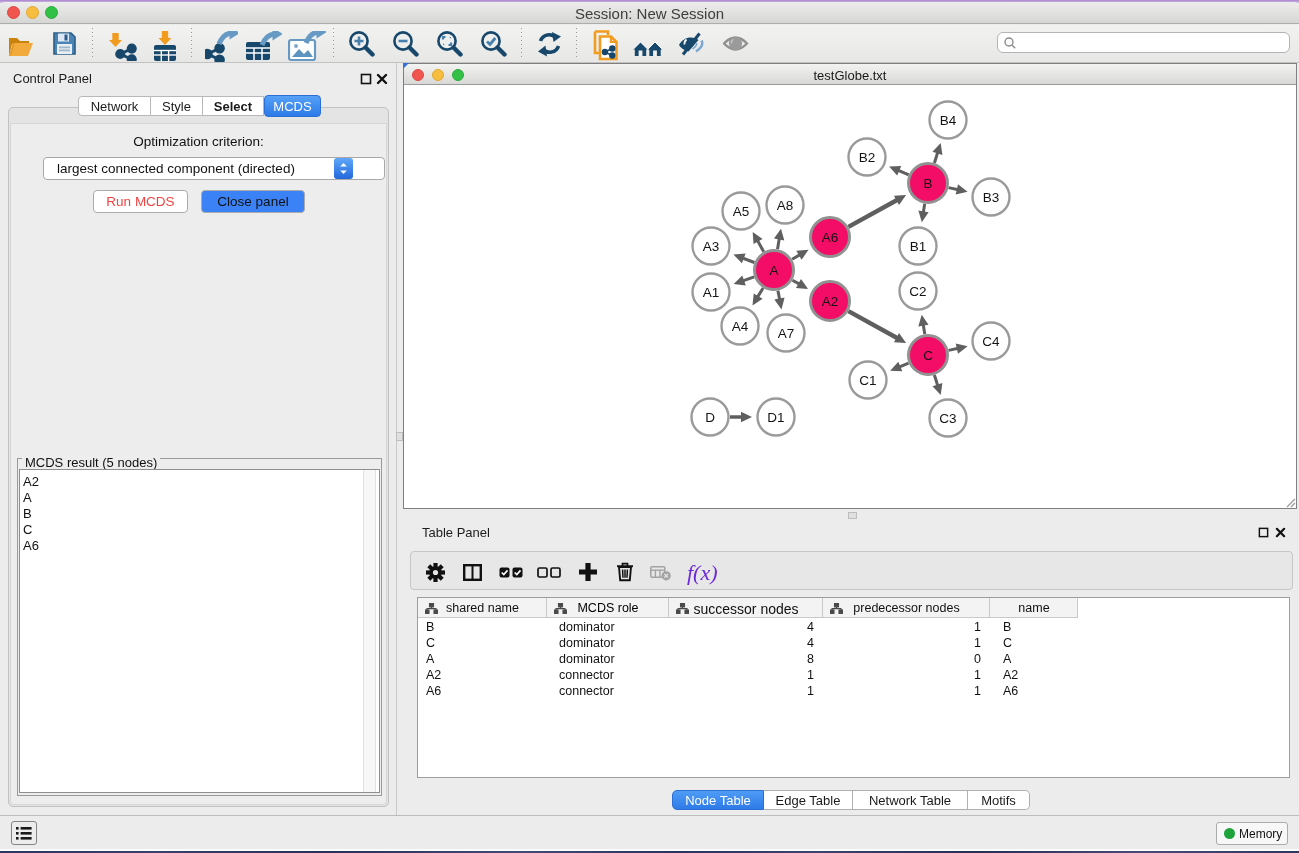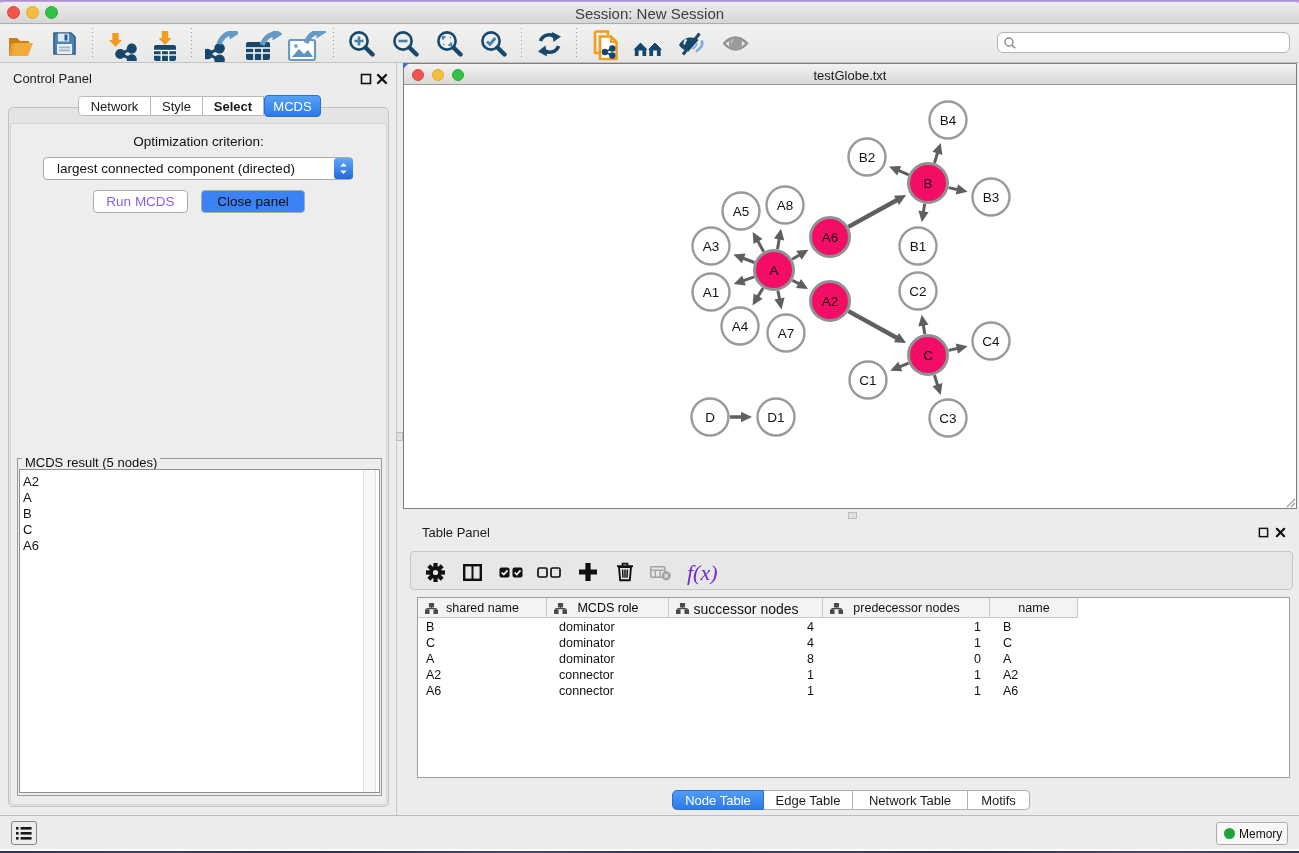--- a/index.html
+++ b/index.html
@@ -168,27 +168,27 @@
 
 <div class="abs" style="left:8px;top:107px;width:381px;height:700px;background:#e4e4e4;border:1px solid #c2c2c2;border-radius:5px;"></div>
 <div class="abs" style="left:10px;top:123px;width:377px;height:682px;background:#ededed;border:1px solid #d6d6d6;border-radius:0 0 4px 4px;"></div>
 
 <div class="abs" style="left:78px;top:96px;width:73px;height:20px;background:#fff;border:1px solid #b8b8b8;border-radius:4px 0 0 4px;font-size:13px;color:#1a1a1a;text-align:center;line-height:19px;">Network</div>
 <div class="abs" style="left:151px;top:96px;width:52px;height:20px;background:#fff;border:1px solid #b8b8b8;border-left:none;font-size:13px;color:#1a1a1a;text-align:center;line-height:19px;">Style</div>
 <div class="abs" style="left:203px;top:96px;width:61px;height:20px;background:#fff;border:1px solid #b8b8b8;border-left:none;font-size:13px;color:#1a1a1a;text-align:center;line-height:19px;font-weight:bold;">Select</div>
 <div class="abs" style="left:264px;top:95px;width:57px;height:22px;background:linear-gradient(#55a1f7,#2d7ae9);border:1px solid #2a6fd4;border-radius:4px;font-size:13px;color:#fff;text-align:center;line-height:21px;">MCDS</div>
 
 <div class="abs" style="left:10px;top:134px;width:377px;text-align:center;font-size:13.5px;color:#111;">Optimization criterion:</div>
-<div class="abs" style="left:43px;top:157px;width:310px;height:23px;background:#fff;border:1px solid #a8a8a8;border-radius:4px;font-size:13.5px;color:#111;line-height:21px;padding-left:13px;">largest connected component (directed)</div>
+<div class="abs" style="left:43px;top:157px;width:342px;height:23px;background:#fff;border:1px solid #a8a8a8;border-radius:4px;font-size:13.5px;color:#111;line-height:21px;padding-left:13px;">largest connected component (directed)</div>
 <div class="abs" style="left:334px;top:158px;width:19px;height:21px;background:linear-gradient(#5fa8f8,#2268dd);border-radius:3px;"></div>
 <svg class="abs" style="left:334px;top:158px" width="19" height="21" viewBox="0 0 20 19">
     <path d="M6.5 7.5 L10 3.8 L13.5 7.5Z" fill="#fff"></path>
     <path d="M6.5 11.5 L10 15.2 L13.5 11.5Z" fill="#fff"></path>
   </svg>
-<div class="abs" style="left:93px;top:190px;width:95px;height:23px;background:#fff;border:1px solid #ababab;border-radius:4px;font-size:13.5px;color:#8b5cf6;text-align:center;line-height:21px;">Run MCDS</div>
+<div class="abs" style="left:93px;top:190px;width:95px;height:23px;background:#fff;border:1px solid #ababab;border-radius:4px;font-size:13.5px;color:#ef4444;text-align:center;line-height:21px;">Run MCDS</div>
 <div class="abs" style="left:201px;top:190px;width:104px;height:23px;background:#3b82f6;border:1px solid #ababab;border-radius:4px;font-size:13.5px;color:#111;text-align:center;line-height:21px;">Close panel</div>
 
 <div class="abs" style="left:17px;top:458px;width:365px;height:338px;border:1px solid #9a9a9a;"></div>
 <div class="abs" style="left:22px;top:455px;background:#ededed;padding:0 3px;font-size:13px;color:#111;">MCDS result (5 nodes)</div>
 <div class="abs" style="left:19px;top:469px;width:361px;height:324px;background:#fff;border:1px solid #8f8f8f;"></div>
 <div class="abs" style="left:363px;top:470px;width:13px;height:322px;background:#f7f7f7;border-left:1px solid #e2e2e2;border-right:1px solid #e2e2e2;"></div>
 <div class="abs" style="left:23px;top:474px;font-size:13px;color:#111;line-height:16px;">A2<br>A<br>B<br>C<br>A6</div>
 
 <div class="abs" style="left:403px;top:63px;width:894px;height:446px;background:#fff;border:1px solid #7e7e7e;"></div>
 <div class="abs" style="left:404px;top:64px;width:892px;height:21px;background:linear-gradient(#f3f3f2,#d8d8d7);border-bottom:1px solid #9a9a9a;"></div>

